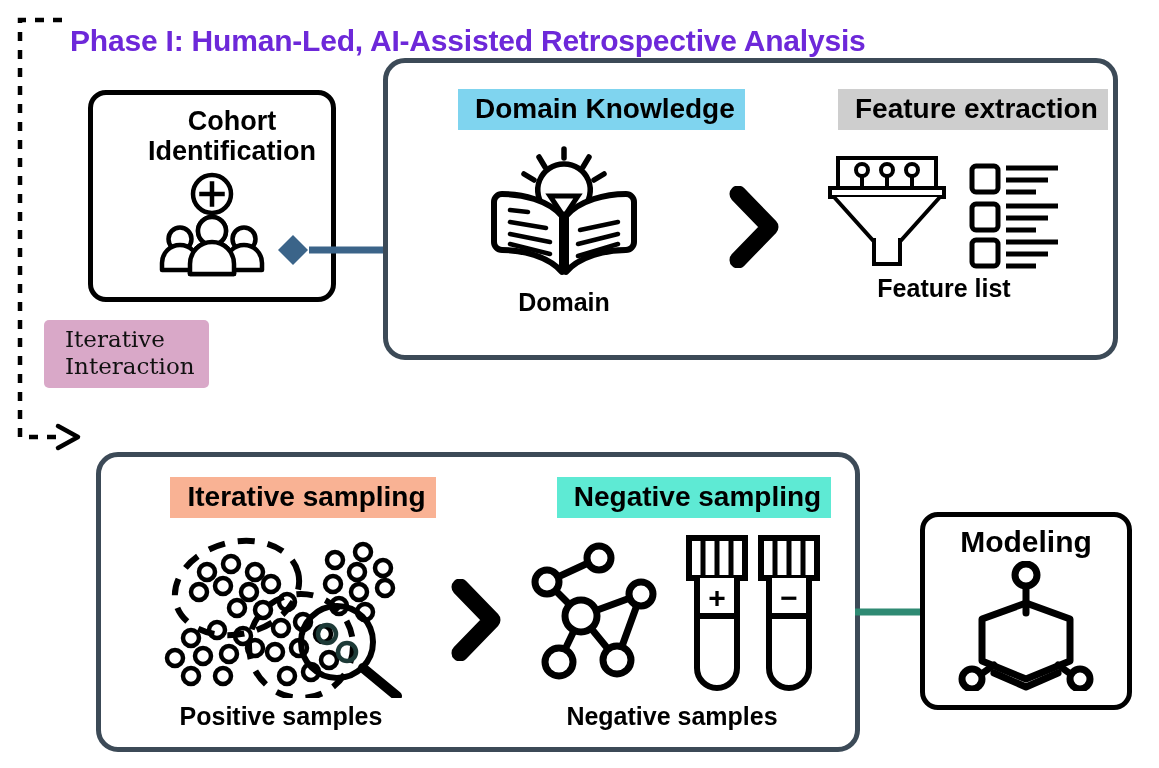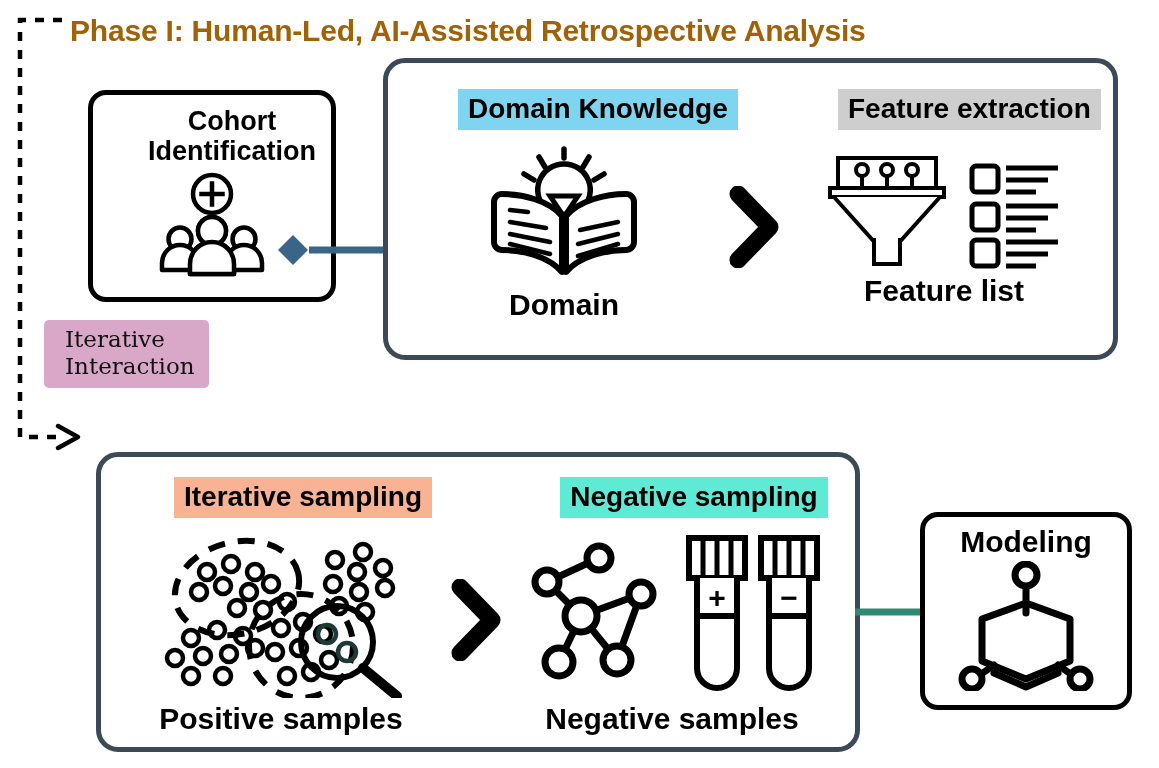--- a/index.html
+++ b/index.html
@@ -22,23 +22,23 @@
   }
   .abs { position: absolute; }
 
   
   .phase-title {
     font-weight: bold;
     white-space: nowrap;
     letter-spacing: -0.2px;
   }
   #phase1-title {
-    left: 70px; top: 14px;
+    left: 70px; top: 24px;
     font-size: 30px;
-    color: #a16207;
+    color: #6d28d9;
   }
   #phase2-title {
     left: 70px; top: 414px;
     font-size: 30px;
     color: #2f8a73;
   }
 
   
   #dashed-connector {
     left: 0px; top: 0px;
@@ -97,35 +97,35 @@
   }
   
   #phase2-box {
     left: 96px; top: 452px;
     width: 764px; height: 300px;
   }
 
   
   .chip {
     display: inline-block;
-    padding: 3px 10px 5px 10px;
+    padding: 3px 10px 5px 17px;
     font-size: 28px;
     font-weight: bold;
     color: #000;
     white-space: nowrap;
     line-height: 1.18;
     margin-left: 44px;
   }
   .chip-blue  { background: #7fd4ef; }
   .chip-gray  { background: #cecece; }
   .chip-peach { background: #f9b294; }
   .chip-green { background: #5eead4; }
 
   .caption {
-    font-size: 30px;
+    font-size: 25px;
     font-weight: bold;
     color: #000;
     text-align: center;
     white-space: nowrap;
   }
 
   
   .col { position: absolute; text-align: center; }
 
   

